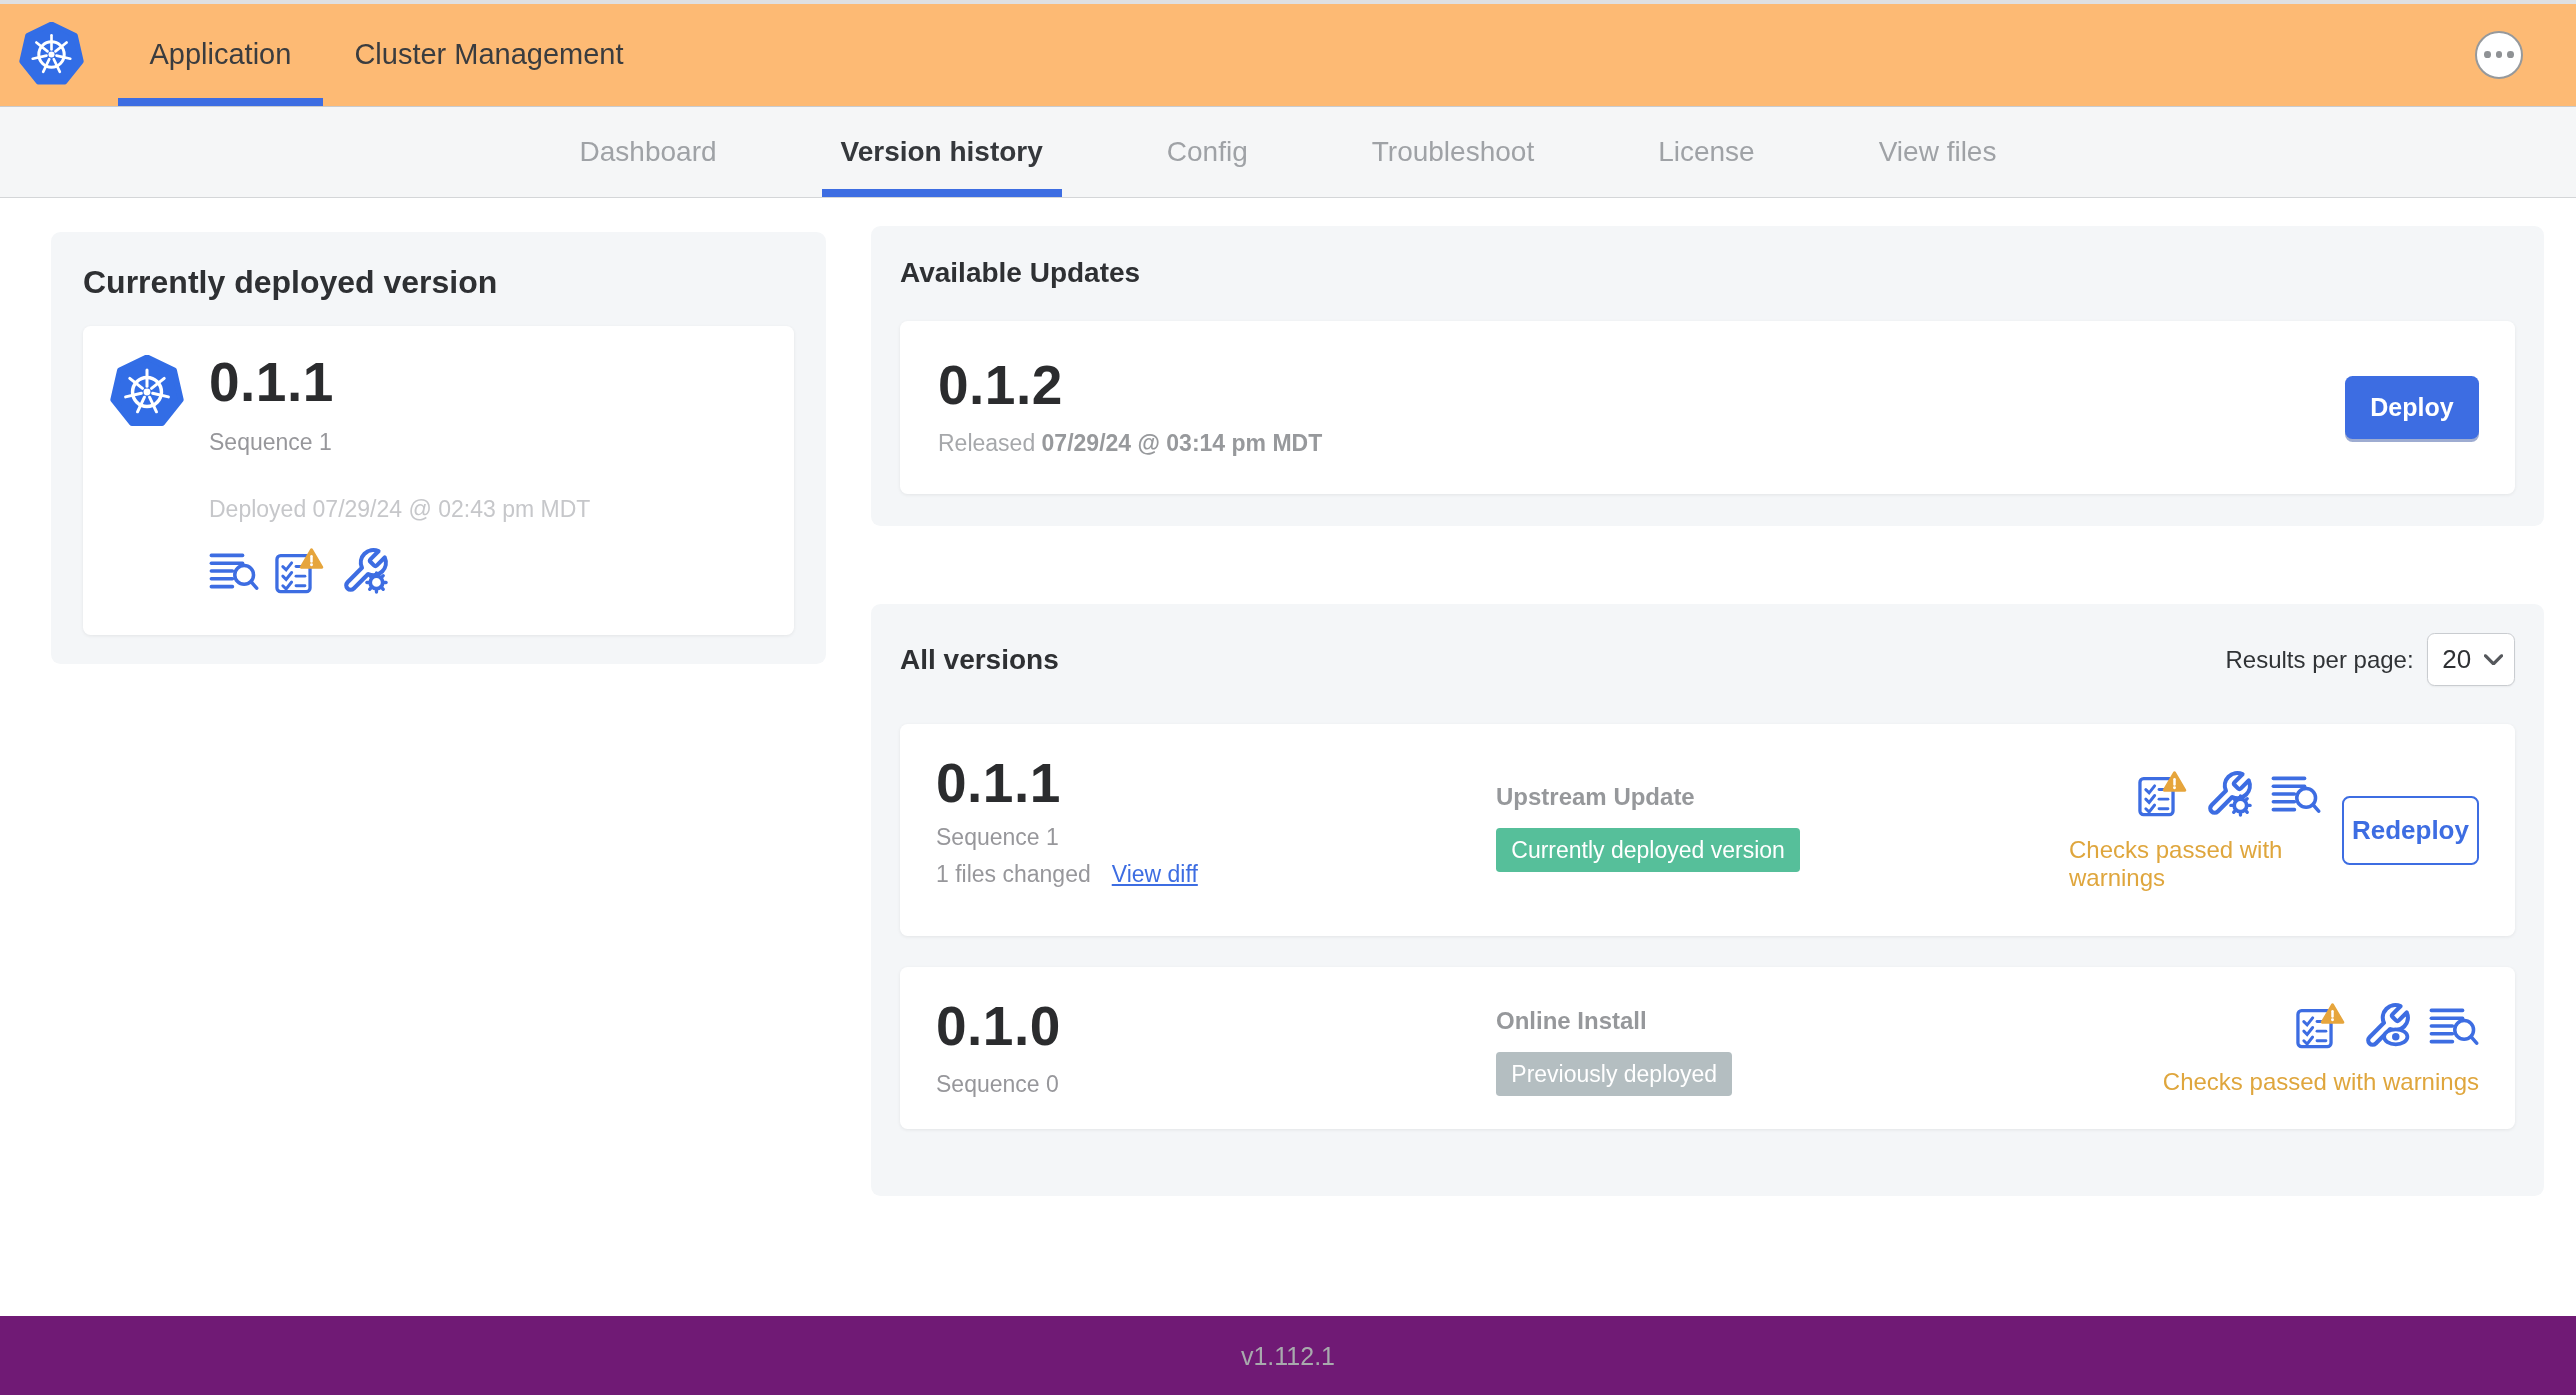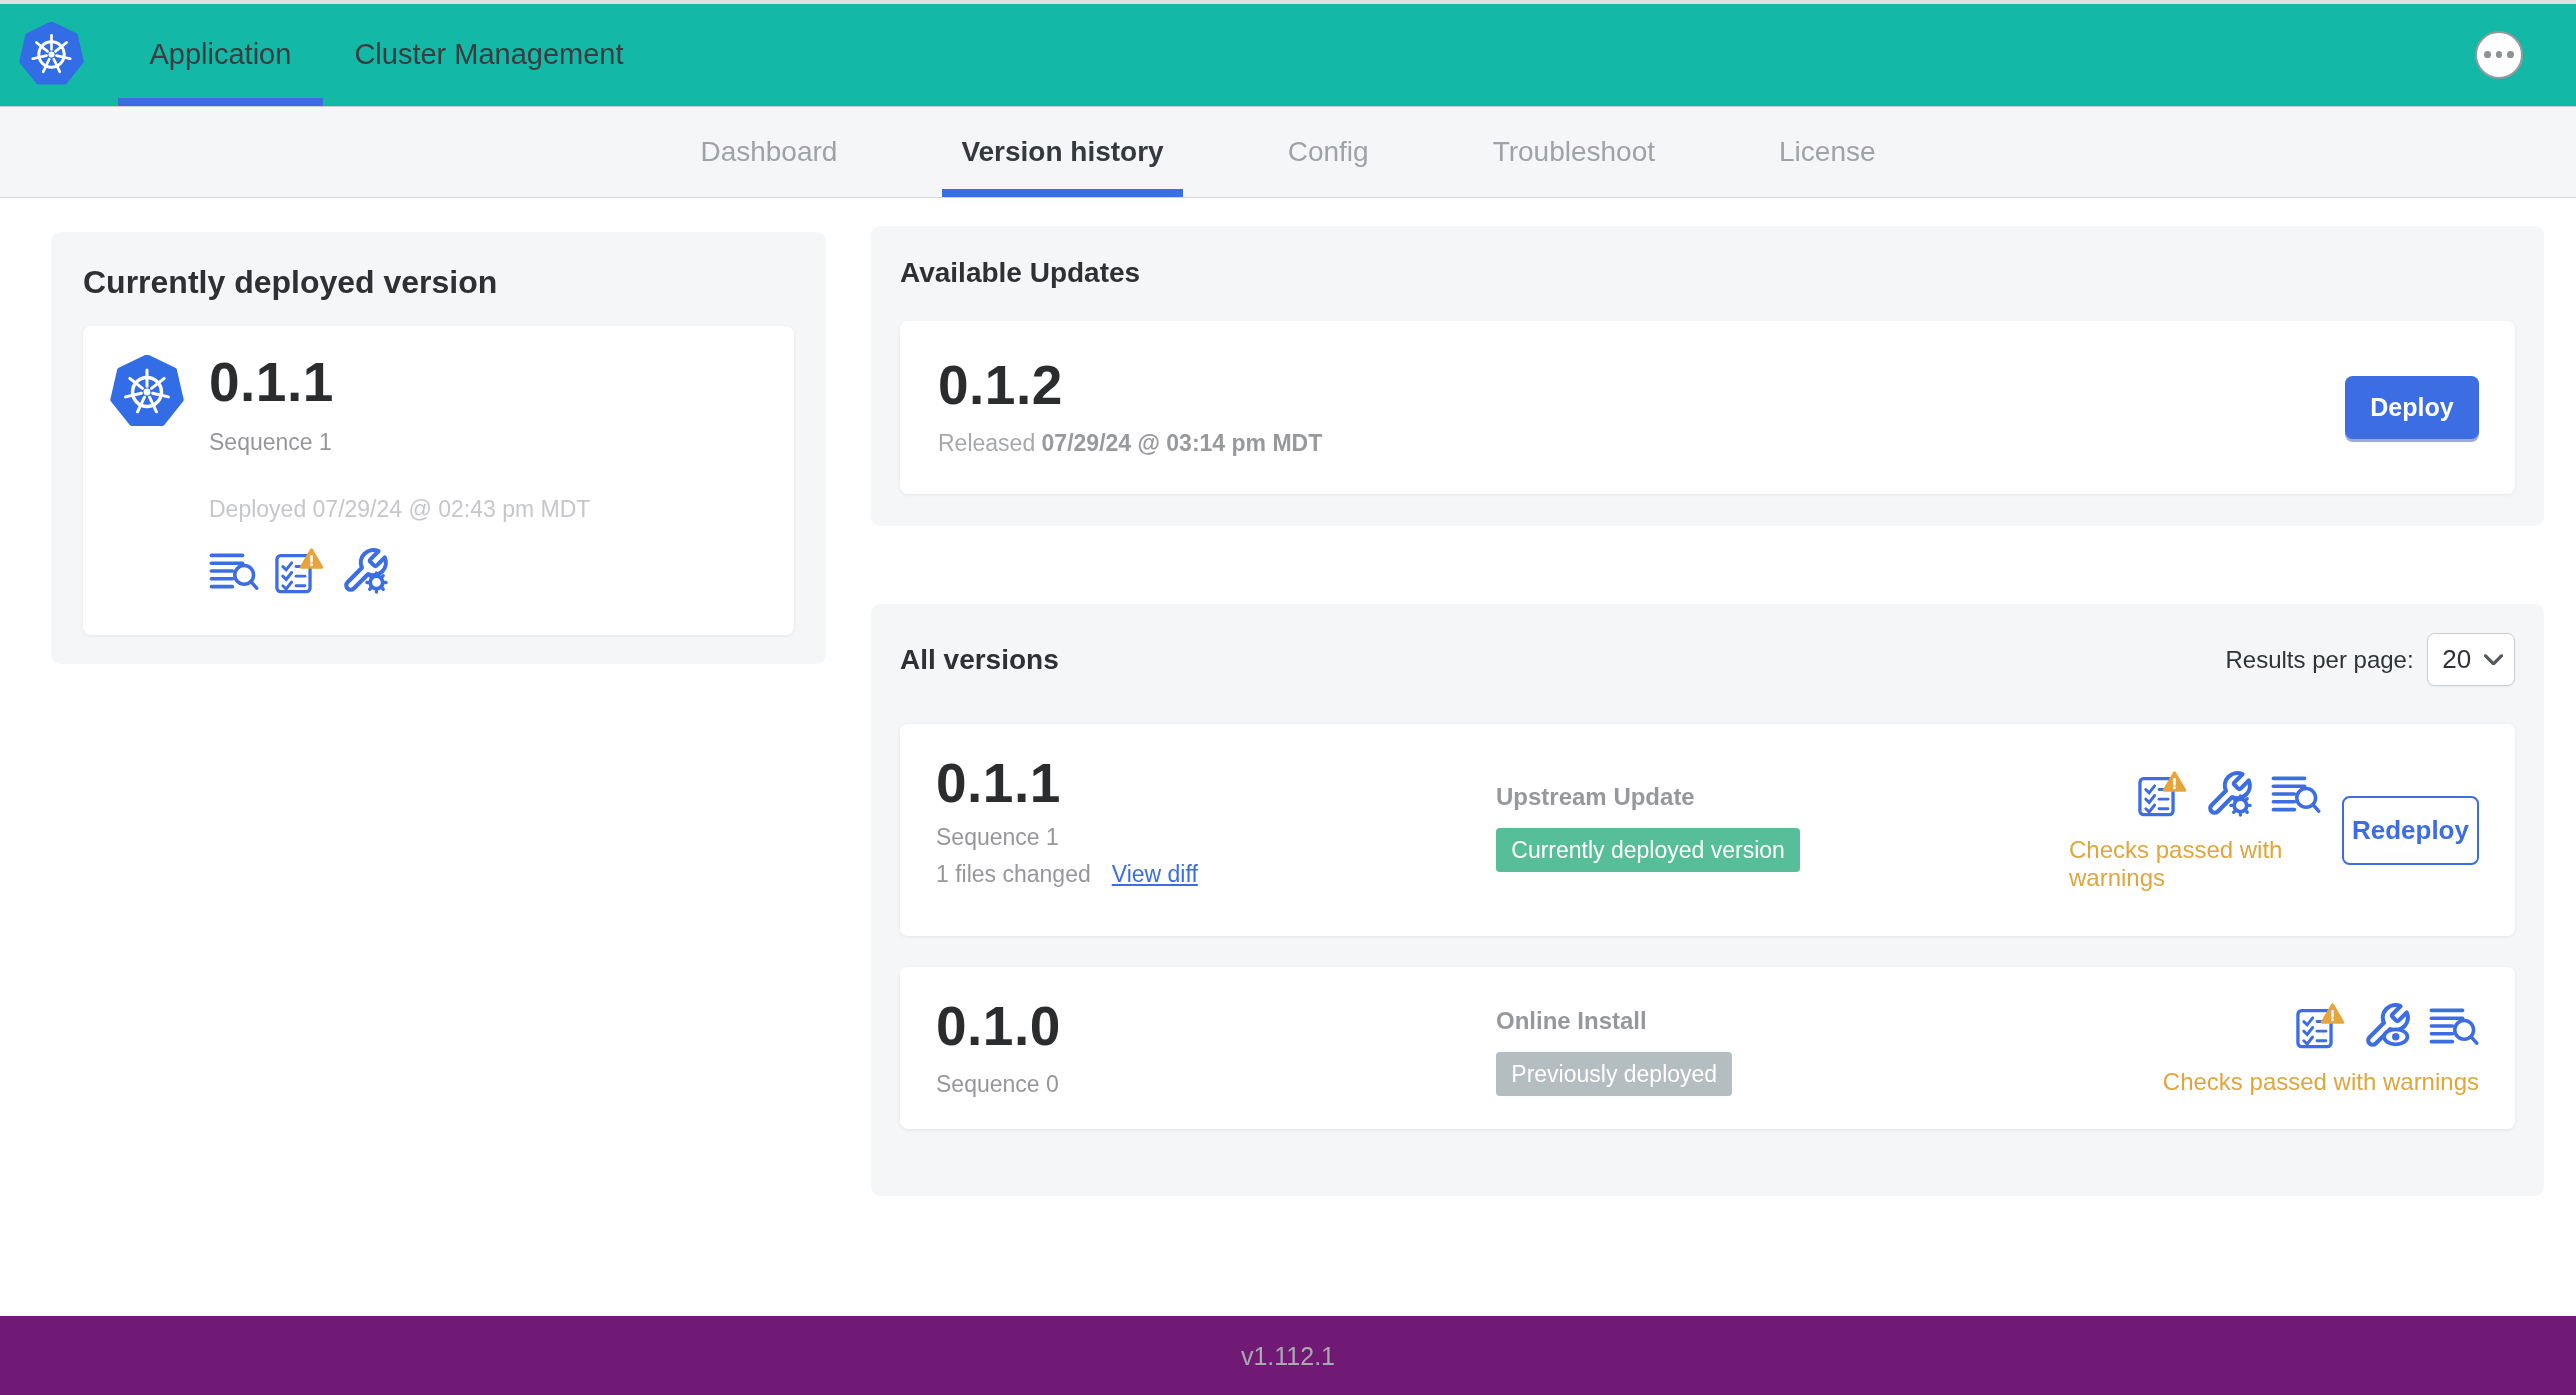--- a/index.html
+++ b/index.html
@@ -9,21 +9,21 @@
     background: #ffffff;
     font-family: "Liberation Sans", sans-serif;
     color: #2f3134;
     position: relative;
     overflow: hidden;
   }
   .top-strip { height: 3.8px; background: #dfe0e2; }
 
   
   .topnav {
-    height: 103px; background: #14b8a6;
+    height: 103px; background: #fdba74;
     border-bottom: 1.9px solid #c9cbce;
     display: flex; align-items: stretch;
   }
   .logo-wrap { align-self: center; margin-left: 19px; width: 65px; height: 65px; }
   .topnav-tabs { display: flex; margin-left: 34px; }
   .topnav-tab {
     display: flex; align-items: center;
     padding: 0 31.5px; font-size: 29px; font-weight: 500; color: #3a3c3f;
     position: relative; cursor: pointer;
   }
@@ -233,20 +233,23 @@
     <span>Version history</span>
   </div>
   <div class="subnav-tab">
     <span>Config</span>
   </div>
   <div class="subnav-tab">
     <span>Troubleshoot</span>
   </div>
   <div class="subnav-tab">
     <span>License</span>
+  </div>
+  <div class="subnav-tab">
+    <span>View files</span>
   </div>
 </div>
 
 <div class="gray-card left-card">
   <h2>Currently deployed version</h2>
   <div class="white-card current-inner">
     <div class="cv-logo">
       <svg viewBox="0 0 64 64">
           <use href="#sym-k8s"></use>
         </svg>

